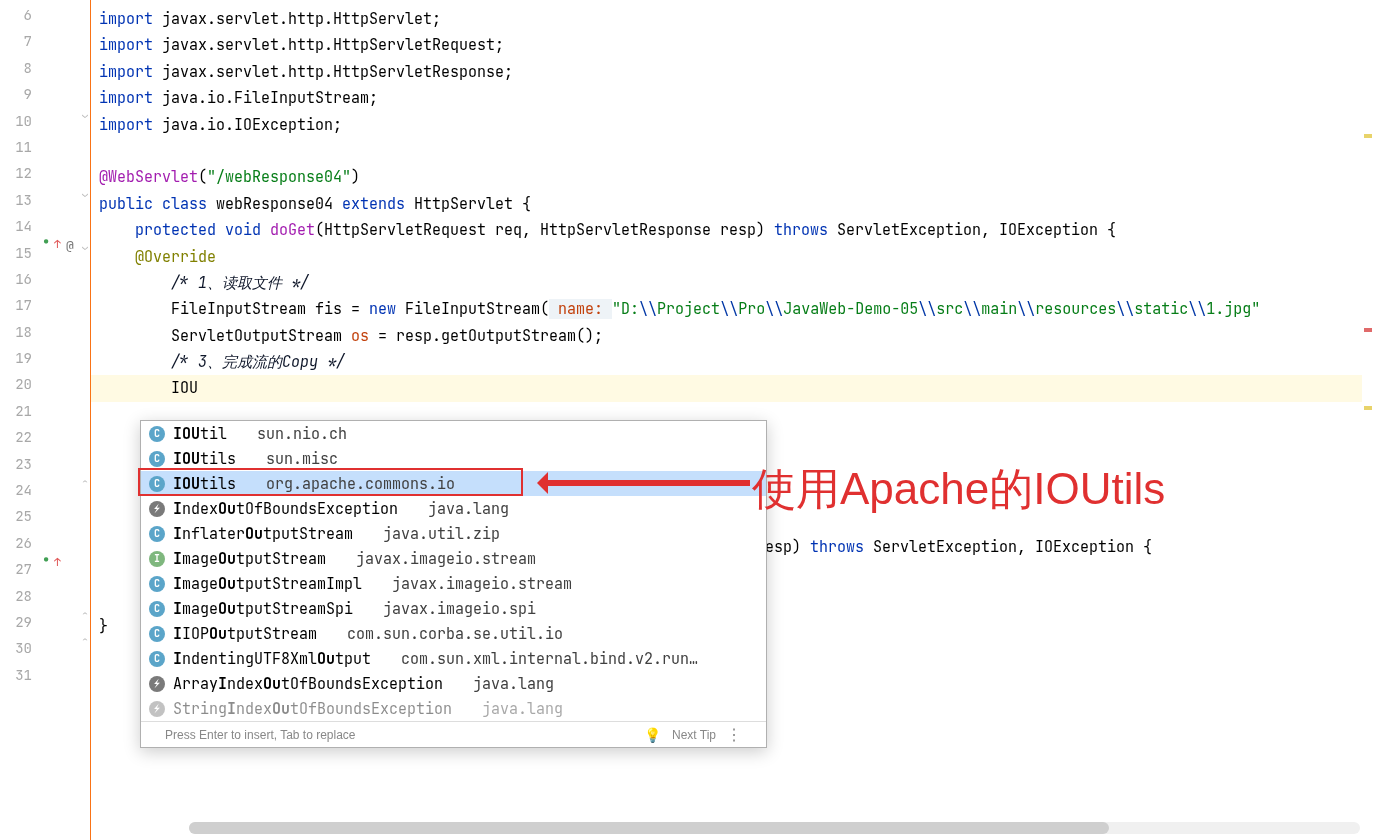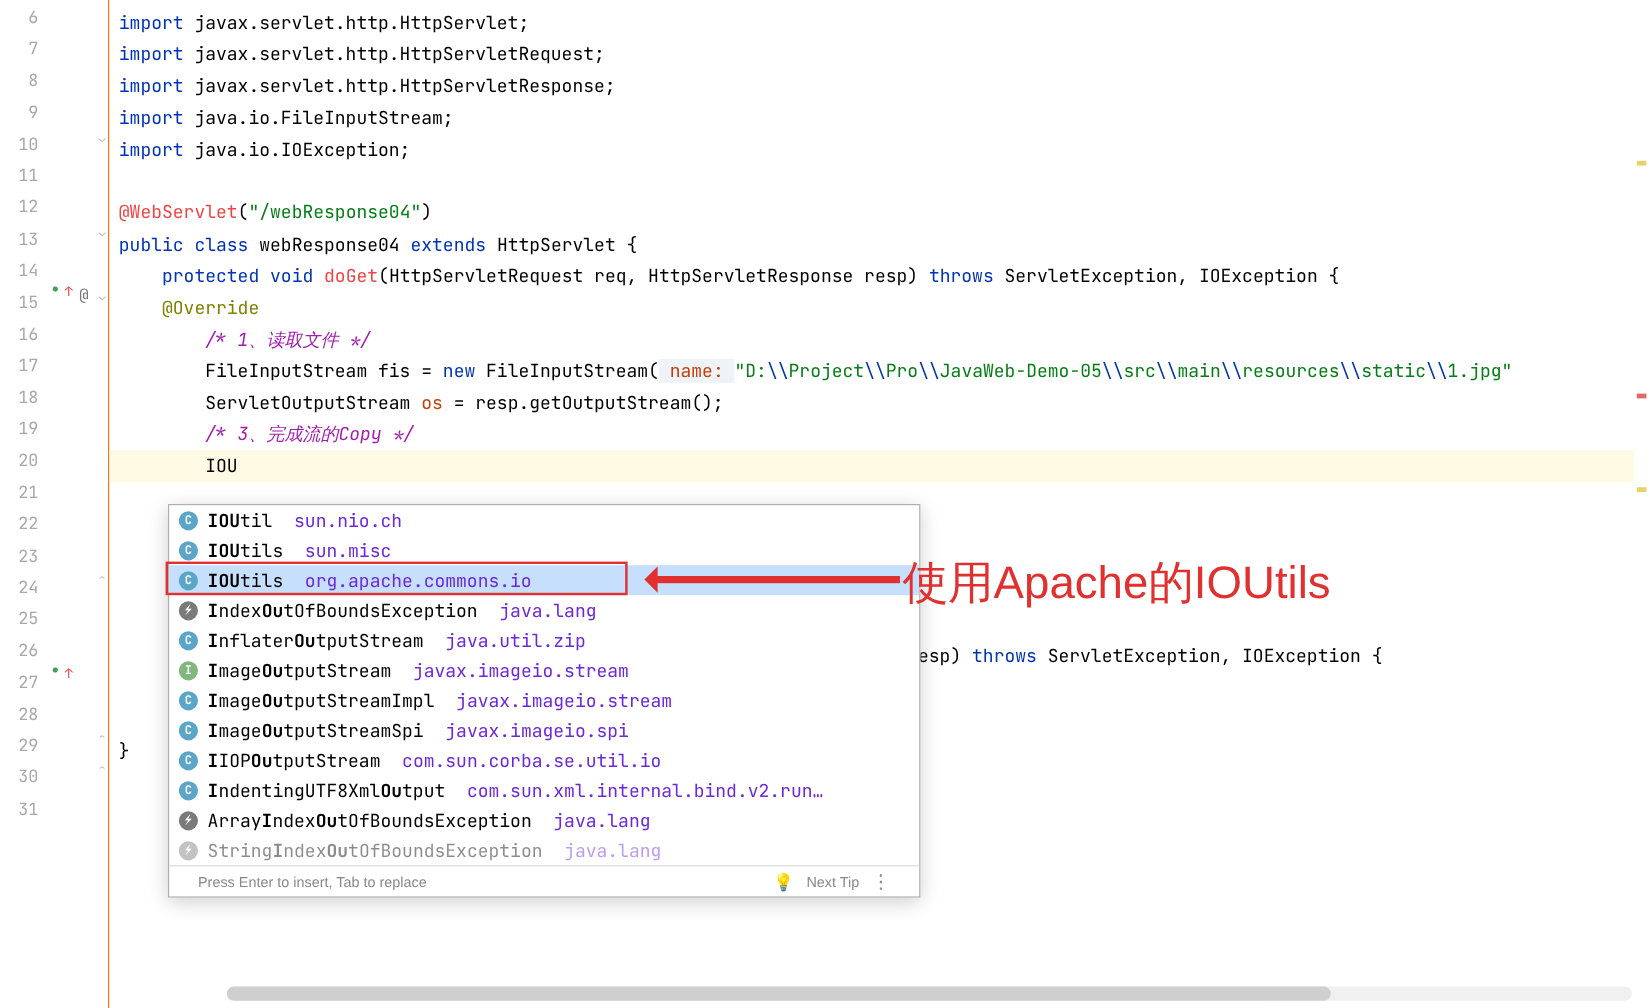--- a/index.html
+++ b/index.html
@@ -59,24 +59,24 @@
   }
   .code-line {
     height: 26.4px;
     line-height: 26.4px;
     white-space: pre;
     padding-left: 8px;
     font-size: 15px;
   }
   .code-line.hl { background: #fffae3; }
   .kw { color: #0033b3; }
-  .ann-yellow { color: #ef4444; margin-top: 12px; }
+  .ann-yellow { color: #a21caf; margin-top: 12px; }
   .ann { color: #808000; }
   .str { color: #067d17; }
-  .cmt { color: #a21caf; font-style: italic; }
+  .cmt { color: #0f172a; font-style: italic; }
   .param { color: #c2410c; }
   .strpath { color: #067d17; }
   .esc { color: #0037a6; }
   .typed { color: #000; }
 
   
   .popup {
     position: absolute;
     left: 140px;
     top: 420px;
@@ -105,21 +105,21 @@
     font-size: 10px; font-weight: bold;
     color: #fff;
     flex-shrink: 0;
   }
   .ic-c { background: #5ba5c9; }
   .ic-c-g { background: #7fb77e; }
   .ic-ex { background: #7a7a7a; }
   .popup-name { font-family: inherit; text-align: right; }
   .popup-name .m { font-weight: bold; color: #000; }
   .popup-name .rest { color: #000; }
-  .popup-pkg { color: #6d28d9; margin-left: 10px; overflow:hidden; text-overflow:ellipsis;}
+  .popup-pkg { color: #404040; margin-left: 22px; overflow:hidden; text-overflow:ellipsis;}
   .popup-row.last-fade { opacity: 0.45; }
   .popup-footer {
     display:flex; align-items:center; justify-content:space-between;
     height: 26px; padding: 0 24px;
     border-top: 1px solid #ddd;
     font-size: 12px; color: #888;
     font-family: sans-serif;
   }
   .popup-footer .right { display:flex; align-items:center; gap:10px; }
   .bulb { color:#f2a100; font-size:14px;}
@@ -145,21 +145,21 @@
   }
   .arrow::before{
     content:"";
     position:absolute; left:-14px; top:-8px;
     border: 11px solid transparent;
     border-right-color:#e03030;
   }
   .ann-text {
     position:absolute;
     left: 752px; top: 460px;
-    font-size: 38px;
+    font-size: 44px;
     color: #e03030;
     font-family: "Microsoft YaHei", sans-serif;
     font-weight: 500;
     z-index: 60;
     pointer-events:none;
   }
 
   .gutter-icon-o { color:#419f54; font-size:7px; position:absolute; left:0;}
   .gutter-icon-up { color:#e05555; font-size:11px; position:absolute; left:10px;}
   .gutter-at { color:#777; font-size:13px; position:absolute; left:22px;}

